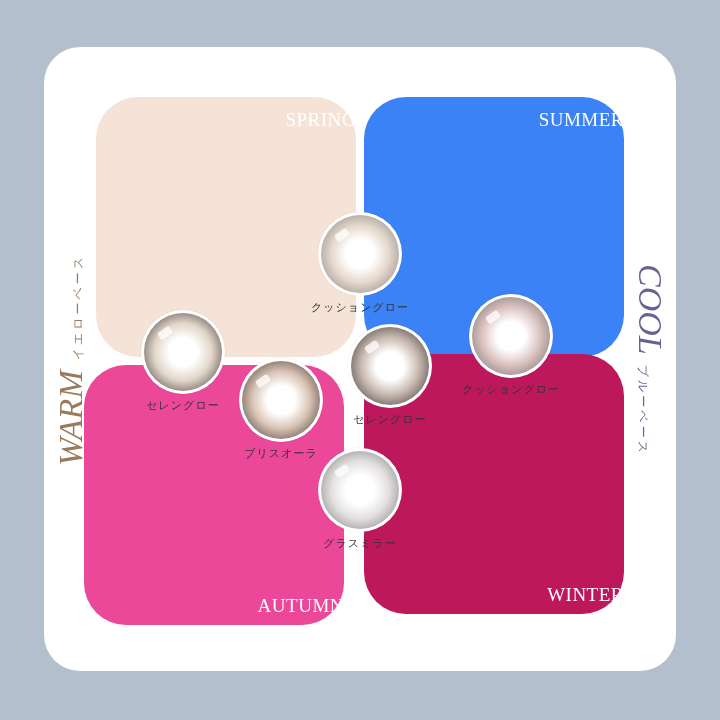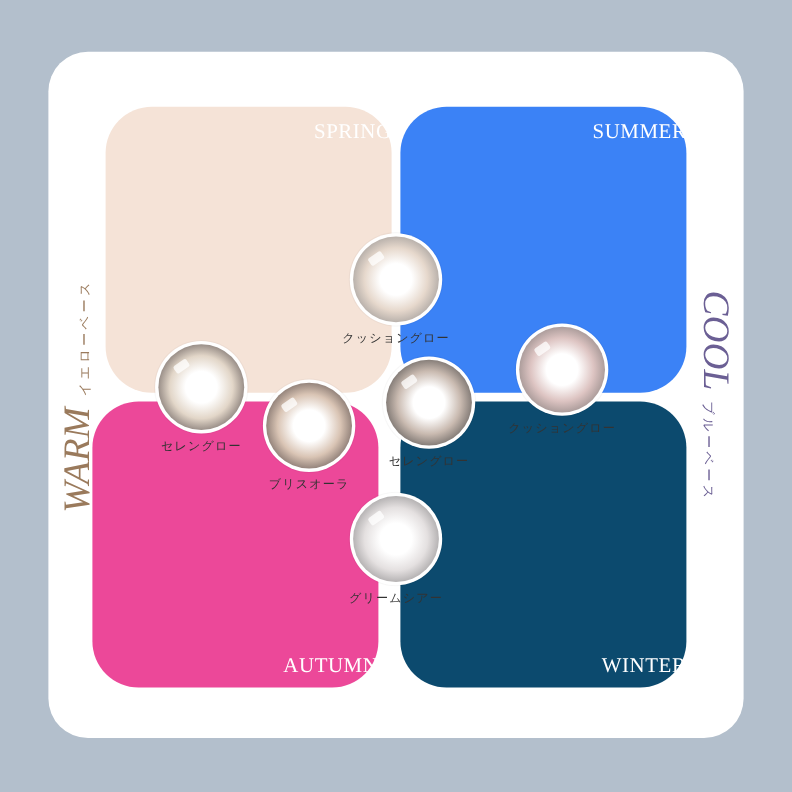--- a/index.html
+++ b/index.html
@@ -11,21 +11,21 @@
   .card {
     position: absolute; left: 44px; top: 47px; width: 632px; height: 624px;
     background: #ffffff; border-radius: 36px;
   }
   .quad {
     position: absolute; width: 260px; height: 260px; border-radius: 42px;
   }
   .q-spring { left: 96px; top: 97px; background: #f5e3d7; }
   .q-summer { left: 364px; top: 97px; background: #3b82f6; }
   .q-autumn { left: 84px; top: 365px; background: #ec4899; }
-  .q-winter { left: 364px; top: 365px; background: #0c4a6e; }
+  .q-winter { left: 364px; top: 354px; background: #be185d; }
   .season-label {
     position: absolute; left: 0; right: 0; text-align: right;
     color: #ffffff; font-size: 19px; letter-spacing: 0.5px;
   }
   .q-spring .season-label, .q-summer .season-label { top: 12px; }
   .q-autumn .season-label, .q-winter .season-label { bottom: 8px; }
 
   .axis {
     position: absolute; white-space: nowrap; display: flex; align-items: baseline;
   }
@@ -89,21 +89,21 @@
         <div class="lens-inner" style="background: radial-gradient(circle, rgb(255, 255, 255) 0%, rgb(255, 255, 255) 26%, rgb(230, 216, 204) 52%, rgb(158, 154, 152) 82%, rgb(158, 154, 152) 92%, rgb(216, 212, 210) 100%);"></div>
       </div>
       <div class="lens-name">クッショングロー</div>
     </div>
     <div class="lens-wrap" style="left: 123px; top: 310px;">
       <div class="lens">
         <div class="lens-inner" style="background: radial-gradient(circle, rgb(255, 255, 255) 0%, rgb(255, 255, 255) 26%, rgb(226, 214, 200) 52%, rgb(110, 100, 98) 82%, rgb(110, 100, 98) 92%, rgb(216, 212, 210) 100%);"></div>
       </div>
       <div class="lens-name">セレングロー</div>
     </div>
-    <div class="lens-wrap" style="left: 221px; top: 345px;">
+    <div class="lens-wrap" style="left: 221px; top: 358px;">
       <div class="lens">
         <div class="lens-inner" style="background: radial-gradient(circle, rgb(255, 255, 255) 0%, rgb(255, 255, 255) 26%, rgb(217, 196, 180) 52%, rgb(108, 94, 90) 82%, rgb(108, 94, 90) 92%, rgb(216, 212, 210) 100%);"></div>
       </div>
       <div class="lens-name">ブリスオーラ</div>
     </div>
     <div class="lens-wrap" style="left: 330px; top: 324px;">
       <div class="lens">
         <div class="lens-inner" style="background: radial-gradient(circle, rgb(255, 255, 255) 0%, rgb(255, 255, 255) 26%, rgb(201, 186, 176) 52%, rgb(94, 90, 88) 82%, rgb(94, 90, 88) 92%, rgb(216, 212, 210) 100%);"></div>
       </div>
       <div class="lens-name">セレングロー</div>
@@ -111,15 +111,15 @@
     <div class="lens-wrap" style="left: 451px; top: 294px;">
       <div class="lens">
         <div class="lens-inner" style="background: radial-gradient(circle, rgb(255, 255, 255) 0%, rgb(255, 255, 255) 26%, rgb(221, 196, 194) 52%, rgb(143, 133, 132) 82%, rgb(143, 133, 132) 92%, rgb(216, 212, 210) 100%);"></div>
       </div>
       <div class="lens-name">クッショングロー</div>
     </div>
     <div class="lens-wrap" style="left: 300px; top: 448px;">
       <div class="lens">
         <div class="lens-inner" style="background: radial-gradient(circle, rgb(255, 255, 255) 0%, rgb(255, 255, 255) 26%, rgb(228, 224, 224) 52%, rgb(154, 152, 153) 82%, rgb(154, 152, 153) 92%, rgb(216, 212, 210) 100%);"></div>
       </div>
-      <div class="lens-name">グリームシアー</div>
+      <div class="lens-name">グラスミラー</div>
     </div>
   </div>
 
 </body></html>

